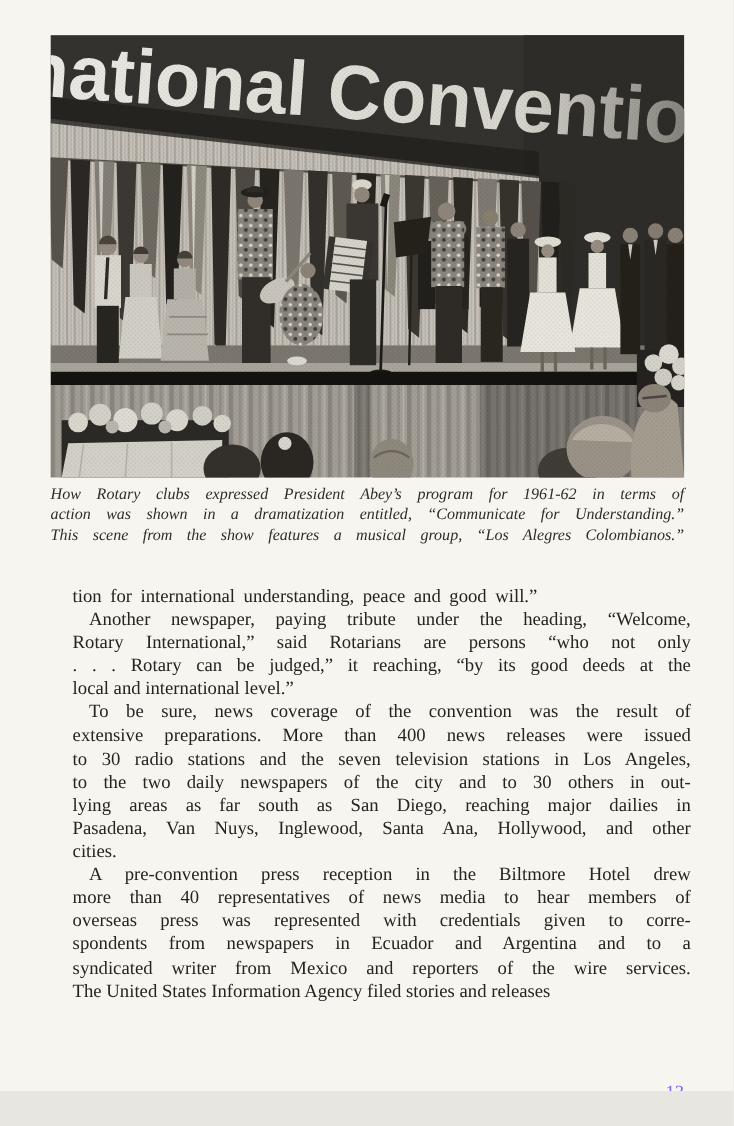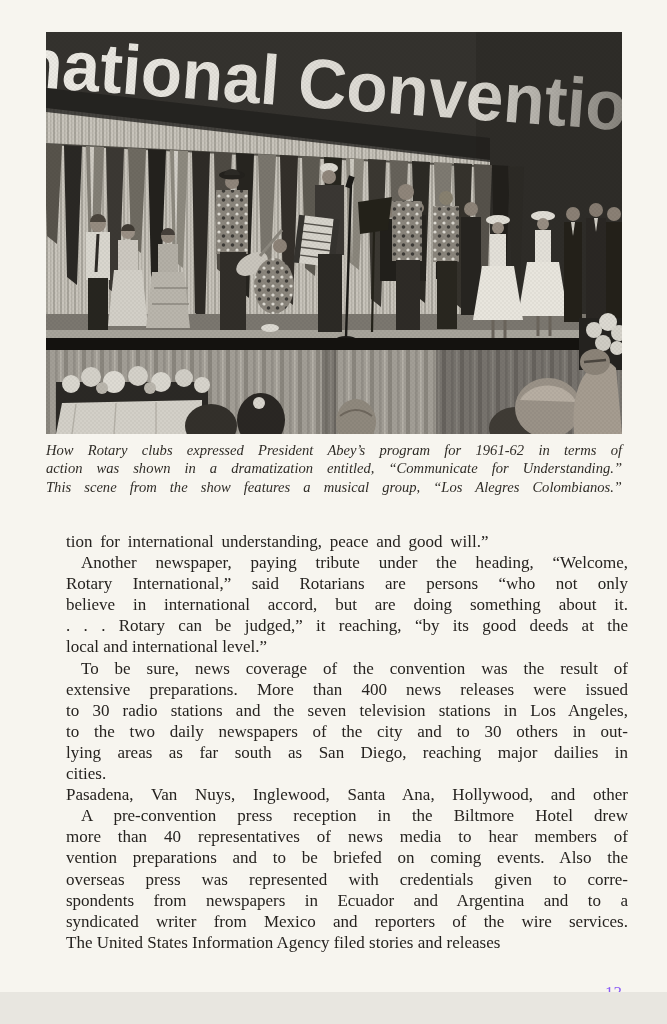--- a/index.html
+++ b/index.html
@@ -271,37 +271,35 @@
     <div class="cap-line">This scene from the show features a musical group, “Los Alegres Colombianos.”</div>
   </div>
 
   <div class="body-text">
     <div>
       <div class="ln ll loose">tion for international understanding, peace and good will.”</div>
     </div>
     <div>
       <div class="ln jl indent">Another newspaper, paying tribute under the heading, “Welcome,</div>
       <div class="ln jl">Rotary International,” said Rotarians are persons “who not only</div>
-      <div class="ln jl">believe in international accord, but are doing something about it.</div>
       <div class="ln jl">. . . Rotary can be judged,” it reaching, “by its good deeds at the</div>
       <div class="ln ll">local and international level.”</div>
     </div>
     <div>
       <div class="ln jl indent">To be sure, news coverage of the convention was the result of</div>
       <div class="ln jl">extensive preparations. More than 400 news releases were issued</div>
       <div class="ln jl">to 30 radio stations and the seven television stations in Los Angeles,</div>
       <div class="ln jl">to the two daily newspapers of the city and to 30 others in out-</div>
       <div class="ln jl">lying areas as far south as San Diego, reaching major dailies in</div>
+      <div class="ln jl">Pasadena, Van Nuys, Inglewood, Santa Ana, Hollywood, and other</div>
       <div class="ln ll">cities.</div>
-      <div class="ln jl">Pasadena, Van Nuys, Inglewood, Santa Ana, Hollywood, and other</div>
     </div>
     <div>
       <div class="ln jl indent">A pre-convention press reception in the Biltmore Hotel drew</div>
       <div class="ln jl">more than 40 representatives of news media to hear members of</div>
-      <div class="ln jl">vention preparations and to be briefed on coming events. Also the</div>
       <div class="ln jl">overseas press was represented with credentials given to corre-</div>
       <div class="ln jl">spondents from newspapers in Ecuador and Argentina and to a</div>
       <div class="ln jl">syndicated writer from Mexico and reporters of the wire services.</div>
       <div class="ln ll">The United States Information Agency filed stories and releases</div>
     </div>
   </div>
 
   <div class="pagenum">13</div>
 
 </div>

